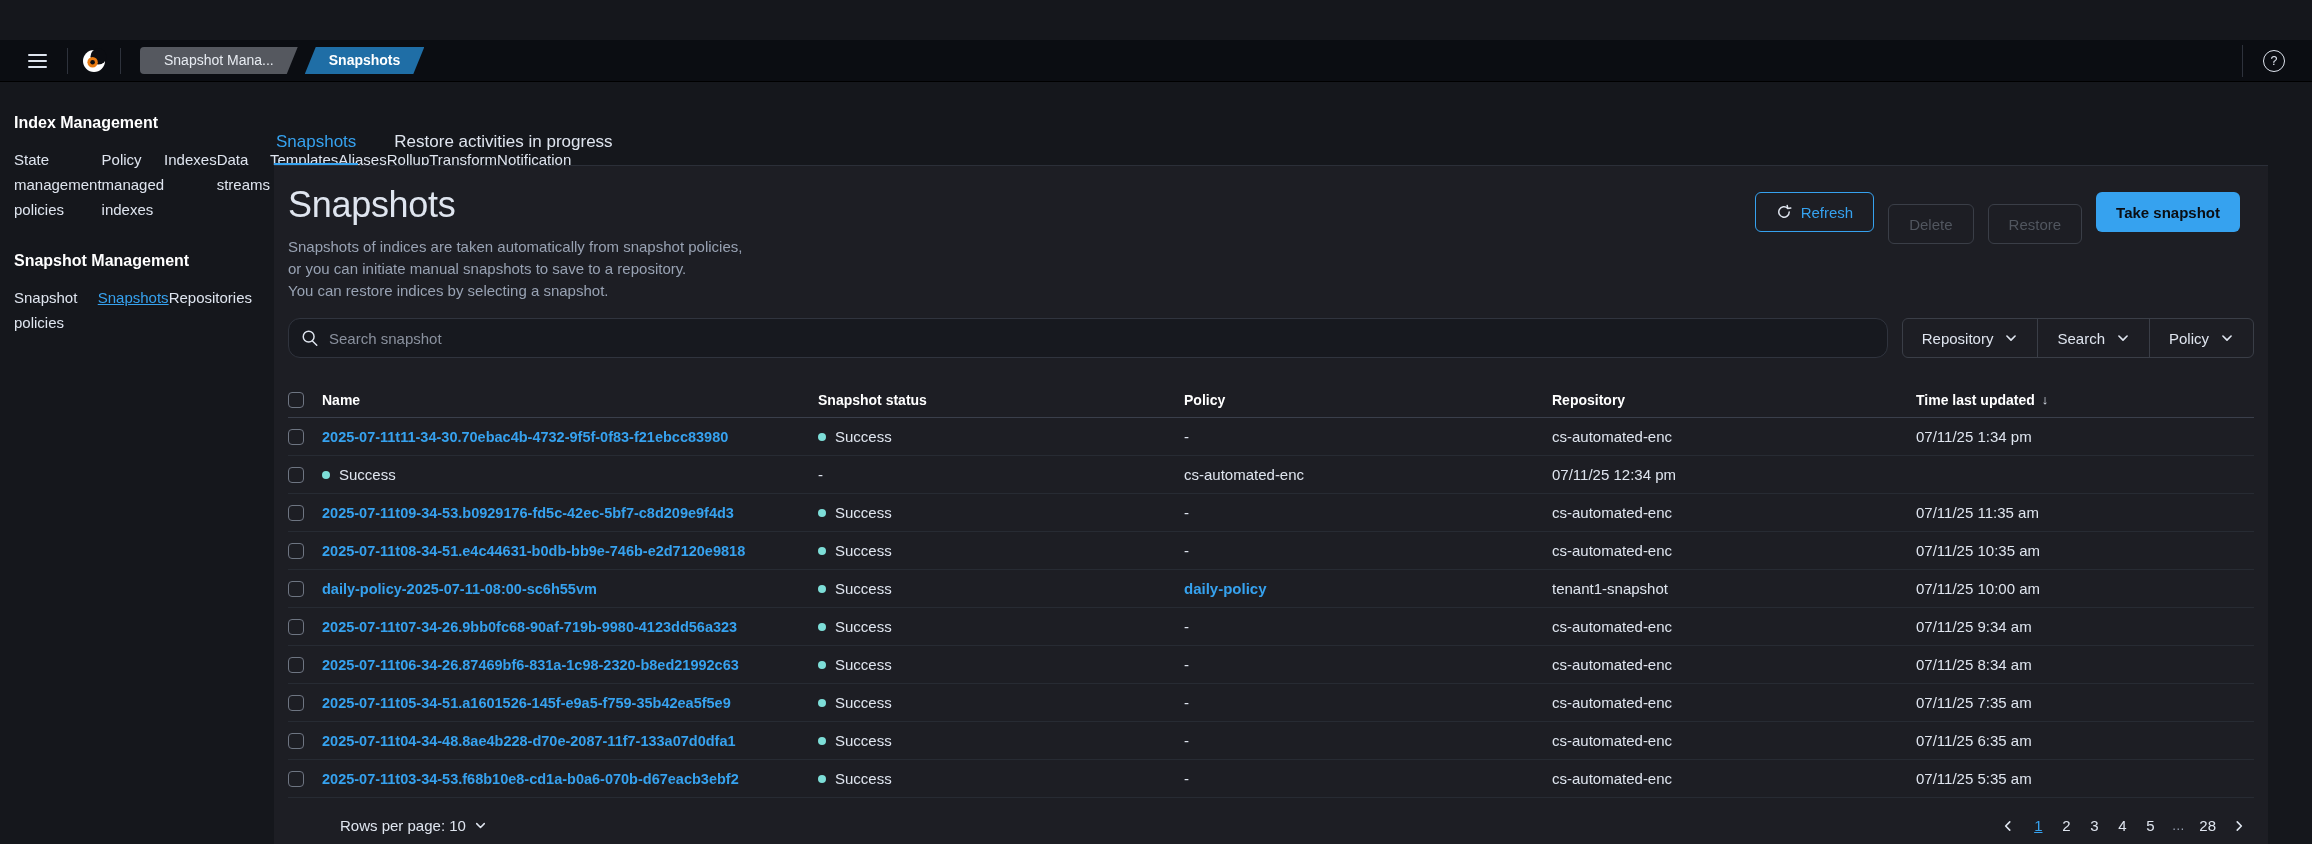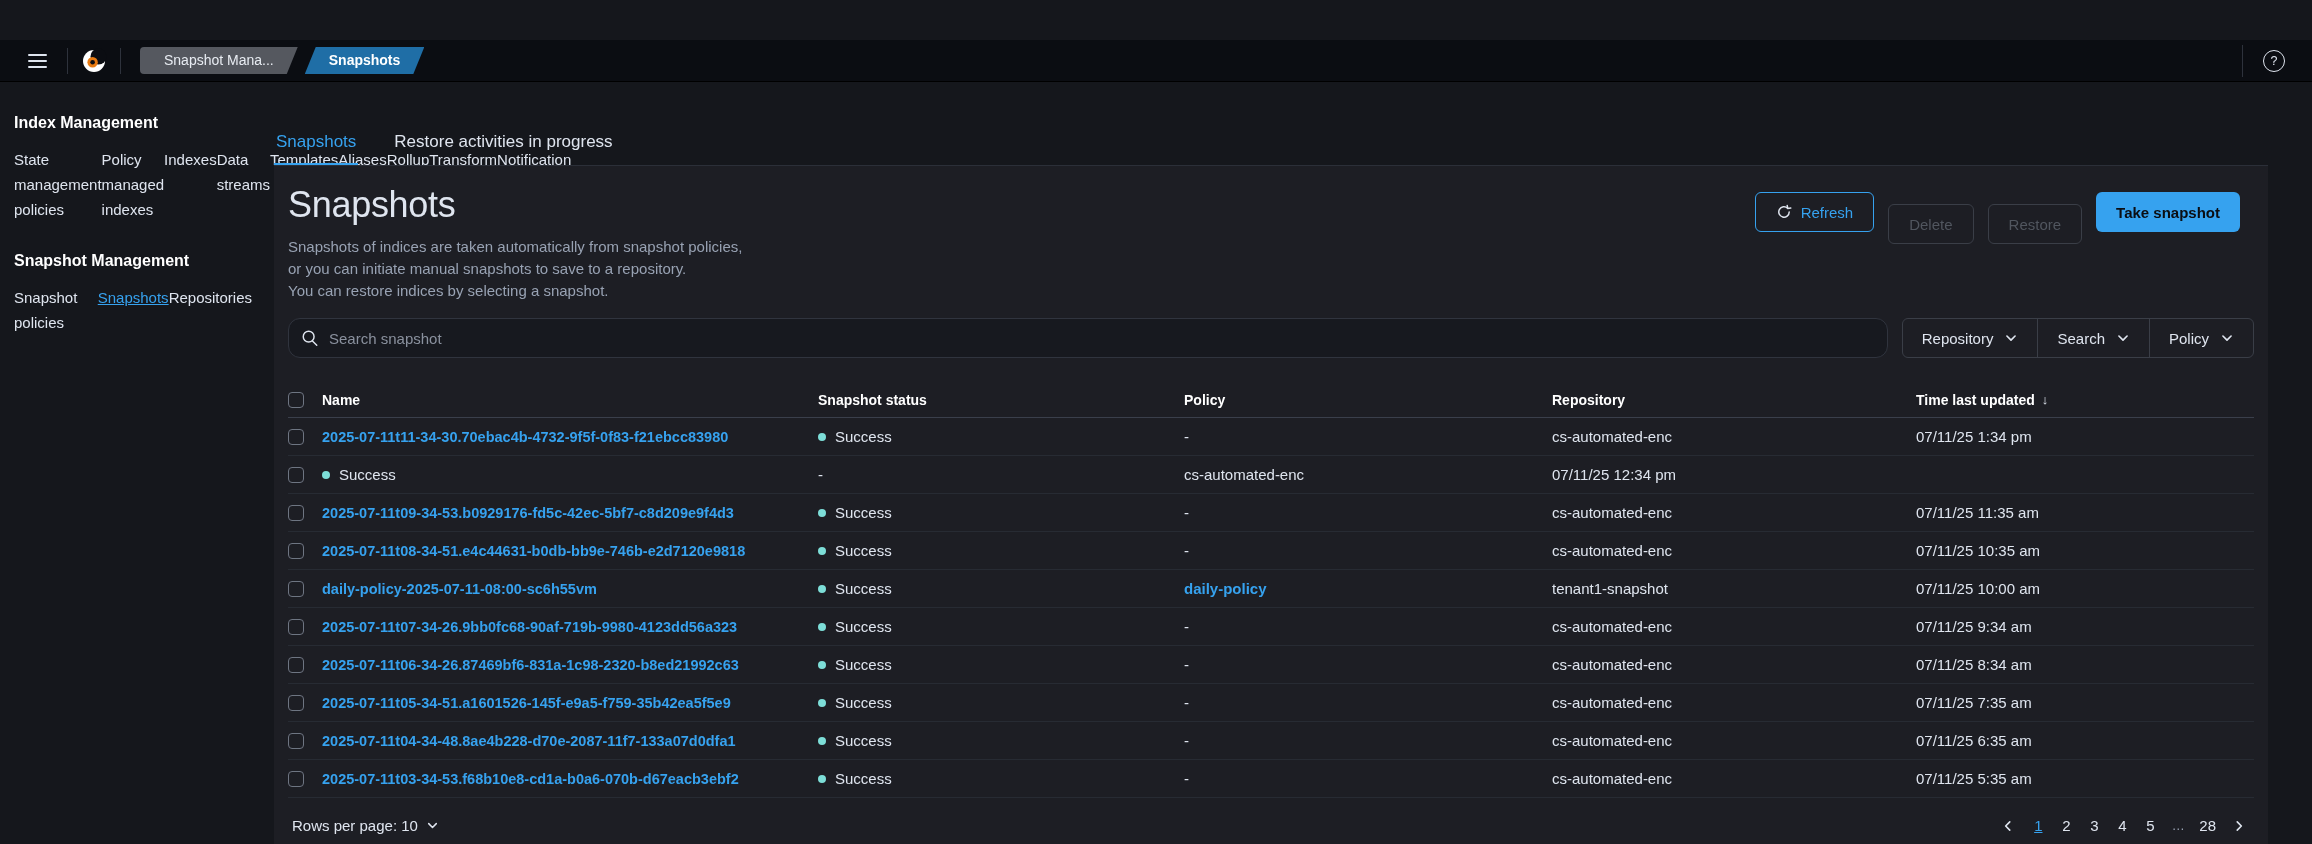--- a/index.html
+++ b/index.html
@@ -82,21 +82,21 @@
   .tbody .trow{height:38px;border-bottom:1px solid var(--row-border);font-size:15px;}
   .cell{display:flex;align-items:center;min-width:0;}
   .checkbox{width:16px;height:16px;border:1px solid #6e7582;border-radius:4px;background:transparent;display:inline-block;cursor:pointer;}
   .name-link{color:var(--accent);font-weight:700;text-decoration:none;font-size:14.5px;white-space:nowrap;cursor:pointer;}
   .dot{width:8px;height:8px;border-radius:50%;background:var(--success);margin-right:9px;flex-shrink:0;}
   .sort{margin-left:7px;font-size:13px;color:var(--text);}
   .cell .plain{color:var(--text);}
   .cell .link{color:var(--accent);font-weight:700;cursor:pointer;}
 
   
-  .table-footer{display:flex;justify-content:space-between;align-items:center;margin-top:13px;}
+  .table-footer{display:flex;justify-content:space-between;align-items:center;margin-top:13px;margin-left:48px;}
   .rpp{display:inline-flex;align-items:center;gap:8px;font-size:15px;color:var(--text);padding:6px 4px;}
   .pagination{display:flex;align-items:center;gap:2px;}
   .page{min-width:26px;height:28px;font-size:15px;color:var(--text);padding:0 6px;}
   .page.active{color:var(--accent);text-decoration:underline;font-weight:500;}
   .page.ellipsis{color:var(--text-sub);font-size:13px;cursor:default;}
   .page-nav{width:30px;height:28px;display:inline-flex;align-items:center;justify-content:center;color:#aeb5c0;}
 </style>
 </head>
 <body>
 

